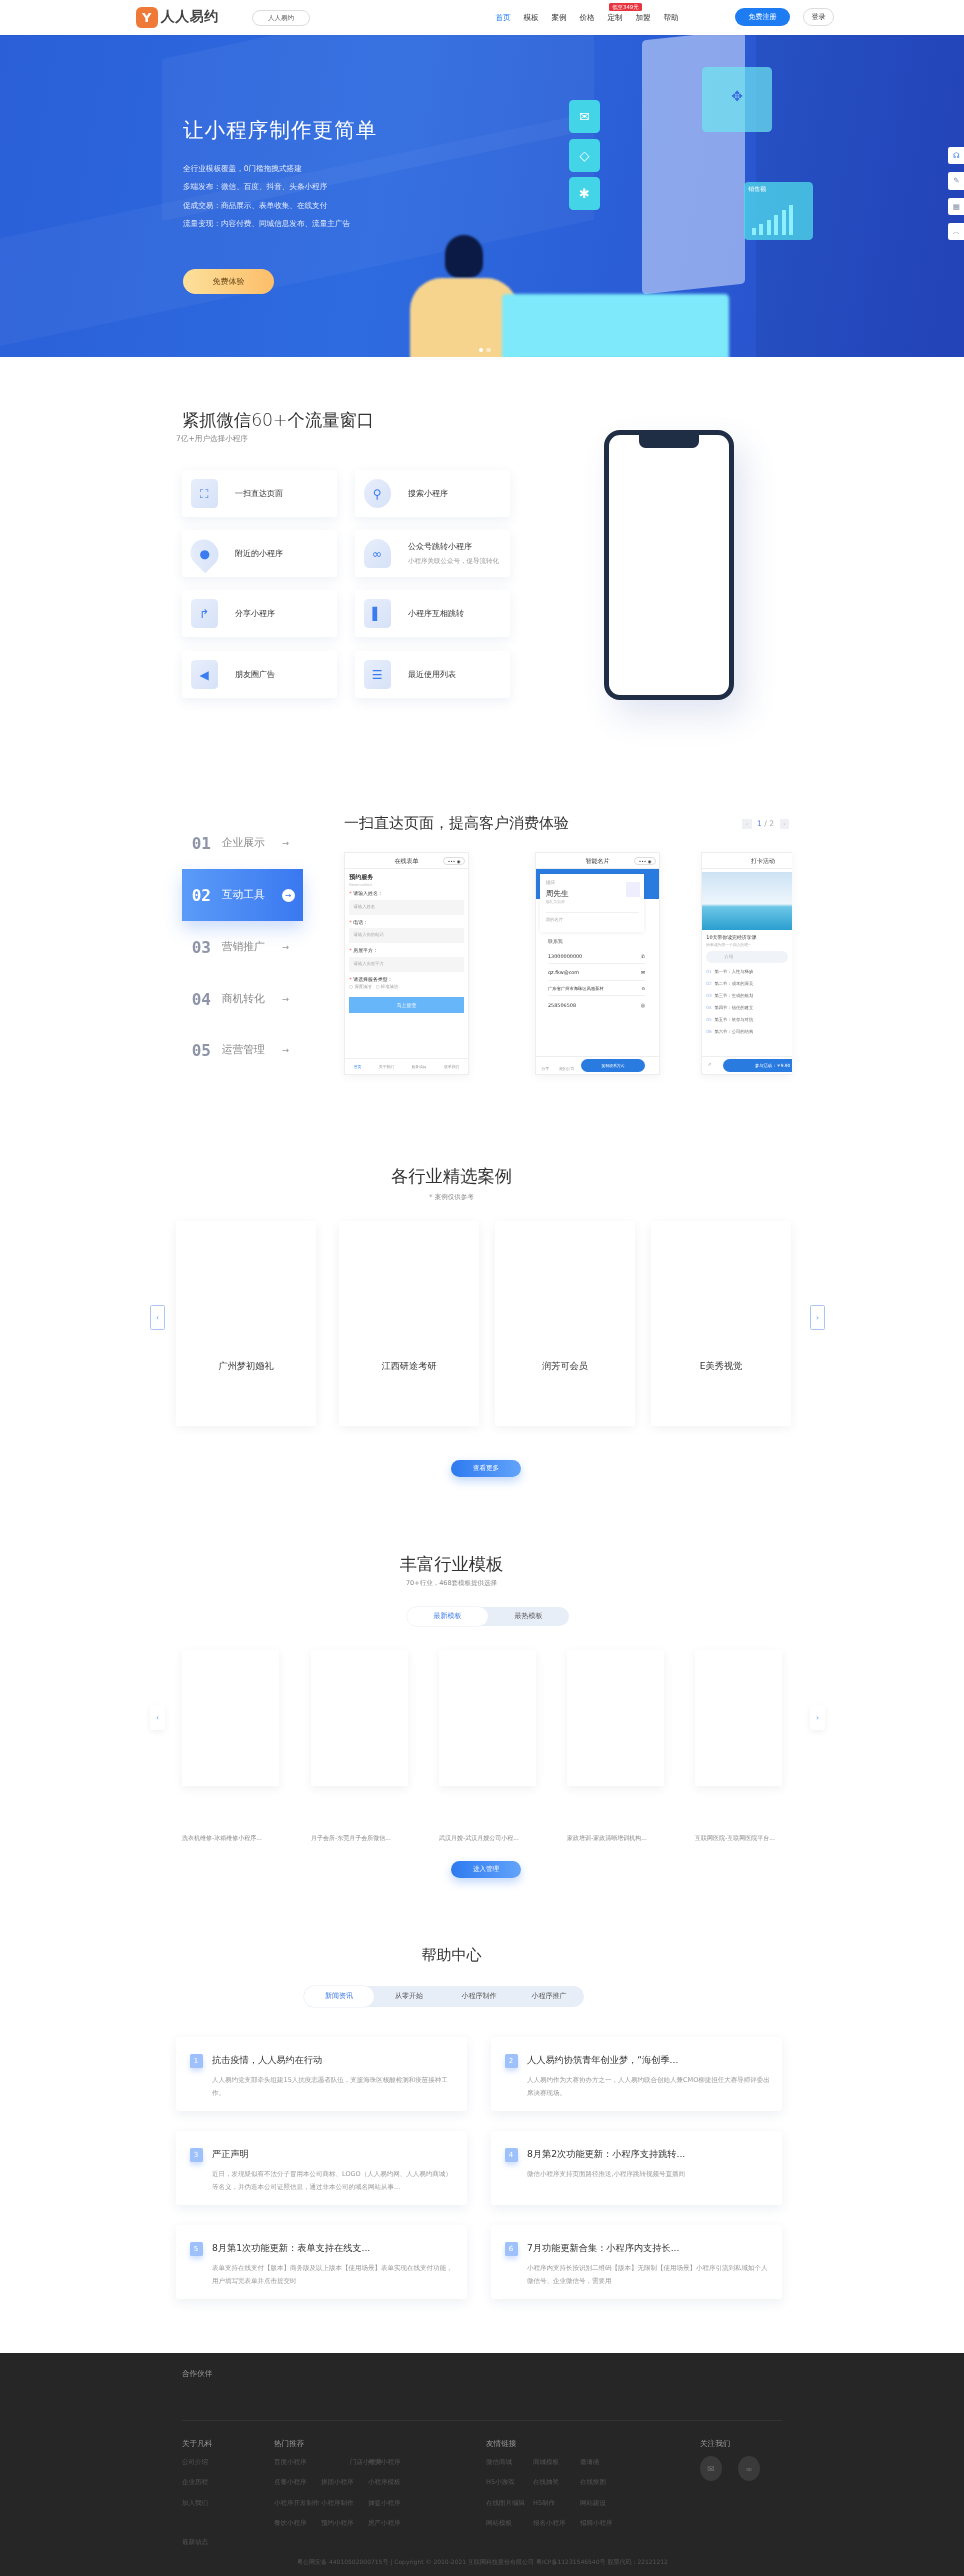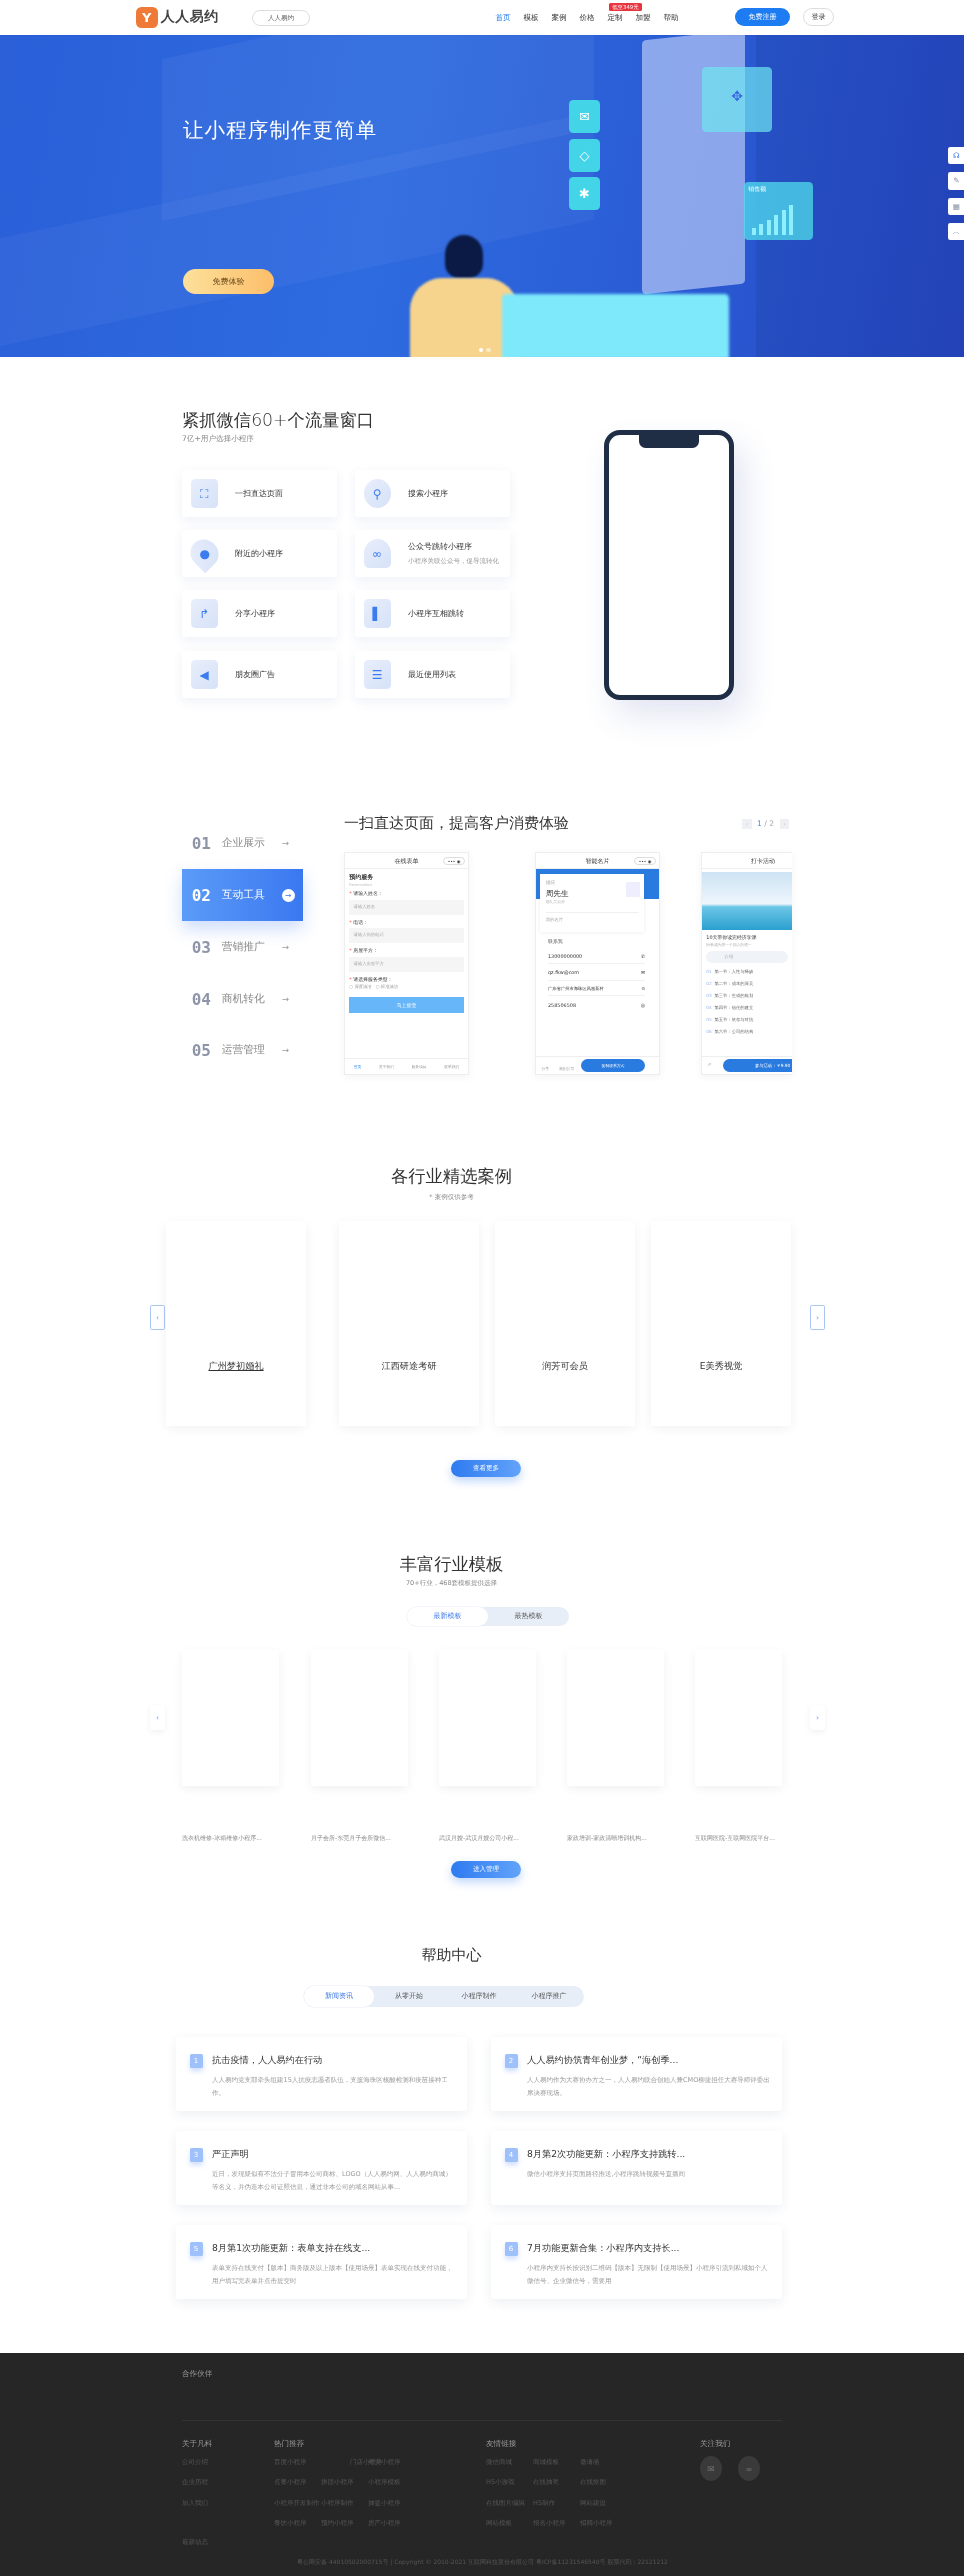--- a/index.html
+++ b/index.html
@@ -120,36 +120,42 @@
         <i style="width:4.3px;height:25px;background:#8ef0ff;display:block"></i>
         <i style="width:4.3px;height:30px;background:#8ef0ff;display:block"></i>
     </div>
   </div>
   <div style="position:absolute;left:410px;top:200px;width:108px;height:124px;">
     <div style="position:absolute;left:35px;top:0;width:38px;height:43px;border-radius:21.6px 21.6px 16px 16px;background:#0b1a44;filter:blur(1.1px)"></div>
     <div style="position:absolute;left:0;top:43px;width:108px;height:86px;border-radius:32px 32px 0 0;background:#f6d48d;filter:blur(1.1px)"></div>
   </div>
   <div style="position:absolute;left:502px;top:259px;width:227px;height:65px;background:#7ee9fb;filter:blur(1.6px);border-radius:4.3px 4.3px 0 0;"></div>
   <div class="hero-title">让小程序制作更简单</div>
+  <div class="hero-lines">
+    <div>全行业模板覆盖，0门槛拖拽式搭建</div>
+    <div>多端发布：微信、百度、抖音、头条小程序</div>
+    <div>促成交易：商品展示、表单收集、在线支付</div>
+    <div>流量变现：内容付费、同城信息发布、流量主广告</div>
+  </div>
   <div class="hero-cta">免费体验</div>
   <div class="dots">
     <span class="on"></span>
     <span></span>
   </div>
 </div>
 
 <div class="side">
   <div style="color:#3a78f0">☊</div>
   <div>✎</div>
   <div>▦</div>
   <div>︿</div>
 </div>
 
 <div class="abs sec-title" style="left:182px;top:408px;">紧抓微信60+个流量窗口</div>
-<div class="abs sec-sub" style="left:182px;top:434px;">7亿+用户选择小程序</div>
+<div class="abs sec-sub" style="left:176px;top:434px;">7亿+用户选择小程序</div>
 
 <div class="fcard" style="left:182px;top:470px;">
   <div class="ficon">⛶</div>
   <div class="ftext">
       <div class="ftitle">一扫直达页面</div>
     </div>
 </div>
 <div class="fcard" style="left:355px;top:470px;">
   <div class="ficon" style="border-radius:50%">⚲</div>
   <div class="ftext">
@@ -303,21 +309,21 @@
   <div style="position:absolute;bottom:0;left:0;width:100%;height:18.3px;border-top:0.5px solid #eee;background:#fff;">
     <span style="position:absolute;left:5.4px;top:4.3px;color:#999">⇗</span>
     <span style="position:absolute;left:20.5px;top:2.7px;width:70px;height:13px;border-radius:6.5px 0 0 6.5px;background:#2a7be0;color:#fff;text-align:right;padding-right:2.2px;line-height:13px;font-size:4.3px;">参与活动：￥9.90</span>
   </div>
 </div>
 
 <div class="center sec-title" style="top:1164px;">各行业精选案例</div>
 <div class="center sec-sub" style="top:1193px;font-size:6.5px;">* 案例仅供参考</div>
 <div class="side-arrow" style="left:150px;top:1305px;">‹</div>
 <div class="side-arrow" style="left:810px;top:1305px;">›</div>
-<div class="case-card" style="left:166px;text-decoration:underline;">广州梦初婚礼</div>
+<div class="case-card" style="left:176px;">广州梦初婚礼</div>
 <div class="case-card" style="left:339px;">江西研途考研</div>
 <div class="case-card" style="left:495px;">润芳可会员</div>
 <div class="case-card" style="left:651px;">E美秀视觉</div>
 <div class="pill-btn" style="top:1460px;">查看更多</div>
 
 <div class="center sec-title" style="top:1552px;">丰富行业模板</div>
 <div class="center sec-sub" style="top:1579px;font-size:6.5px;">70+行业，468套模板提供选择</div>
 <div class="seg" style="left:407px;top:1607px;">
   <div class="on">最新模板</div>
   <div>最热模板</div>

